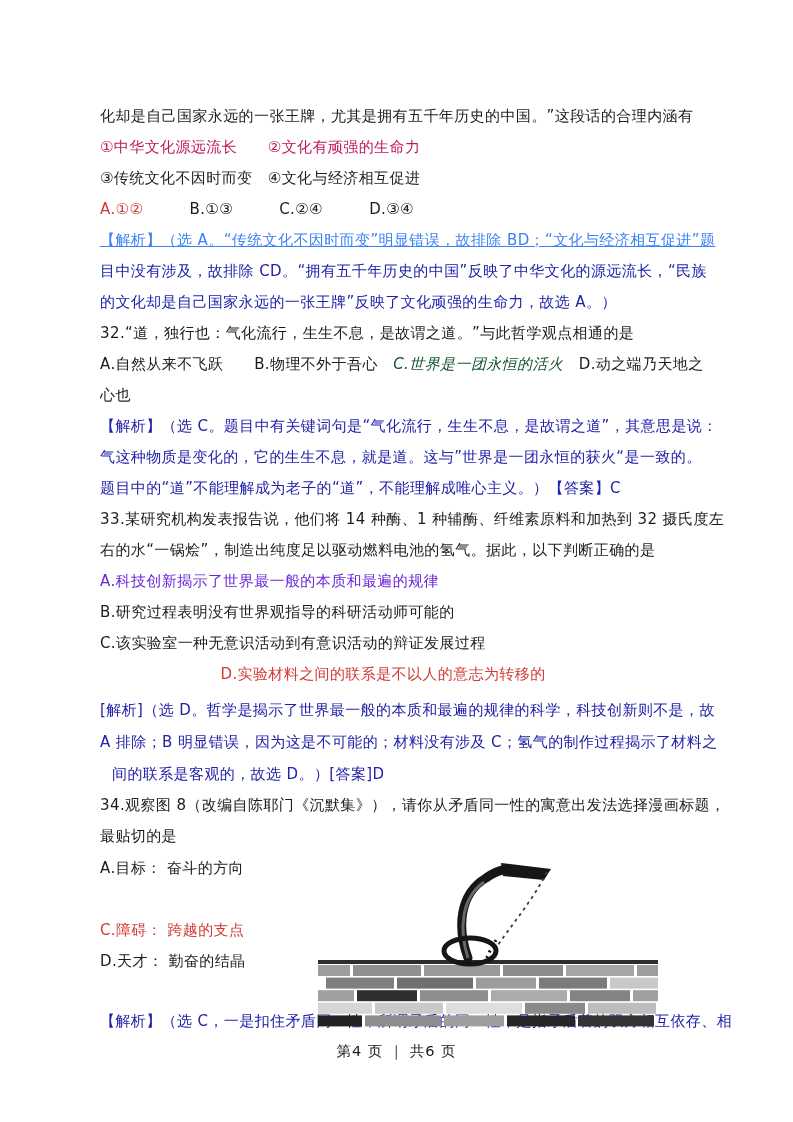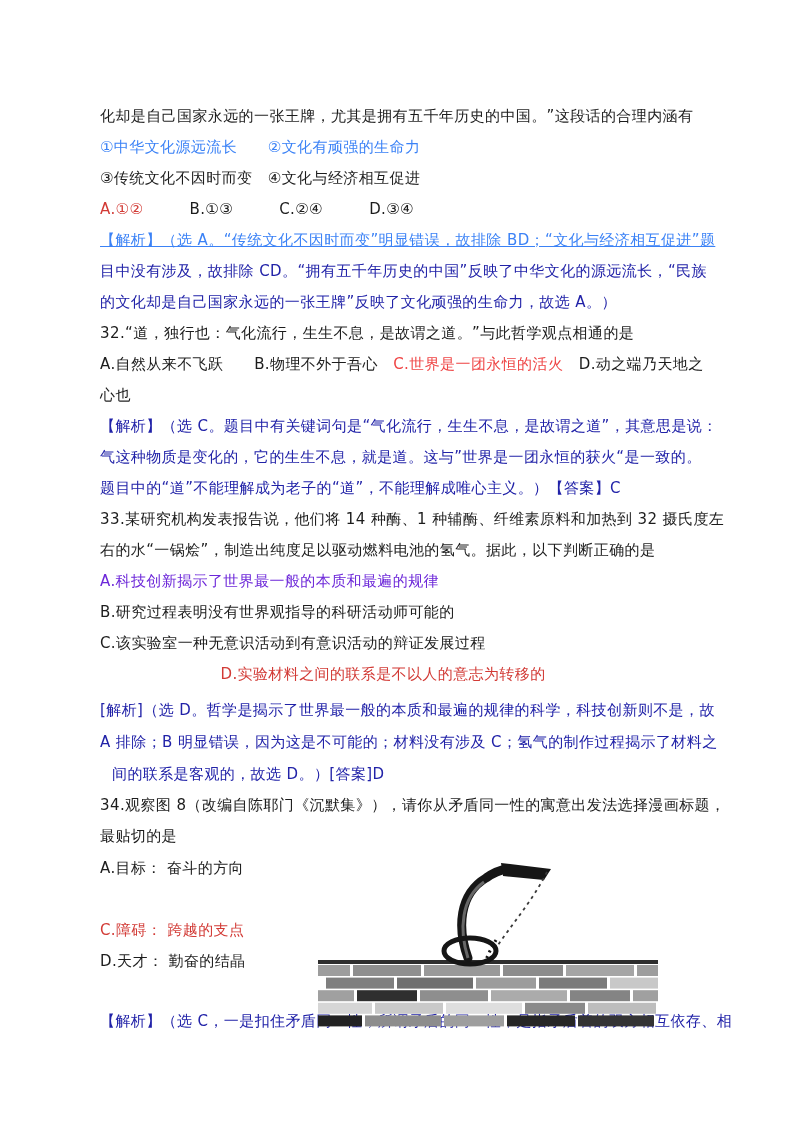--- a/index.html
+++ b/index.html
@@ -39,28 +39,28 @@
     z-index:1;
   }
 </style>
 </head>
 <body>
 
 <div class="page">
 
   <div class="text-layer" id="text-layer">
       <div class="tline" style="top: 105px;"><span style="color: rgb(28, 28, 28);">化却是自己国家永远的一张王牌，尤其是拥有五千年历史的中国。”这段话的合理内涵有</span></div>
-      <div class="tline" style="top: 136px;"><span style="color: #3b82f6; margin-top: 44px;">①中华文化源远流长　　②文化有顽强的生命力</span></div>
+      <div class="tline" style="top: 136px;"><span style="color: #be185d; margin-top: 44px;">①中华文化源远流长　　②文化有顽强的生命力</span></div>
       <div class="tline" style="top: 167px;"><span style="color: rgb(28, 28, 28);">③传统文化不因时而变　④文化与经济相互促进</span></div>
       <div class="tline" style="top: 198px;"><span style="color: rgb(210, 58, 53);">A.①②</span><span style="color: rgb(28, 28, 28);">　　　B.①③　　　C.②④　　　D.③④</span></div>
       <div class="tline" style="top: 229px;"><span style="color: #3b82f6; text-decoration: underline;">【解析】（选 A。“传统文化不因时而变”明显错误，故排除 BD；“文化与经济相互促进”题</span></div>
       <div class="tline" style="top: 260px;"><span style="color: rgb(33, 34, 168);">目中没有涉及，故排除 CD。“拥有五千年历史的中国”反映了中华文化的源远流长，“民族</span></div>
       <div class="tline" style="top: 291px;"><span style="color: rgb(33, 34, 168);">的文化却是自己国家永远的一张王牌”反映了文化顽强的生命力，故选 A。）</span></div>
       <div class="tline" style="top: 322px;"><span style="color: rgb(28, 28, 28);">32.“道，独行也：气化流行，生生不息，是故谓之道。”与此哲学观点相通的是</span></div>
-      <div class="tline" style="top: 353px;"><span style="color: rgb(28, 28, 28);">A.自然从来不飞跃　　B.物理不外于吾心　</span><span style="color: #ef4444;">C.世界是一团永恒的活火</span><span style="color: rgb(28, 28, 28);">　D.动之端乃天地之</span></div>
+      <div class="tline" style="top: 353px;"><span style="color: rgb(28, 28, 28);">A.自然从来不飞跃　　B.物理不外于吾心　</span><span style="color: #14532d; font-style: italic;">C.世界是一团永恒的活火</span><span style="color: rgb(28, 28, 28);">　D.动之端乃天地之</span></div>
       <div class="tline" style="top: 384px;"><span style="color: rgb(28, 28, 28);">心也</span></div>
       <div class="tline" style="top: 415px;"><span style="color: rgb(33, 34, 168);">【解析】（选 C。题目中有关键词句是“气化流行，生生不息，是故谓之道”，其意思是说：</span></div>
       <div class="tline" style="top: 446px;"><span style="color: rgb(33, 34, 168);">气这种物质是变化的，它的生生不息，就是道。这与”世界是一团永恒的获火“是一致的。</span></div>
       <div class="tline" style="top: 477px;"><span style="color: rgb(33, 34, 168);">题目中的“道”不能理解成为老子的“道”，不能理解成唯心主义。）【答案】C</span></div>
       <div class="tline" style="top: 508px;"><span style="color: rgb(28, 28, 28);">33.某研究机构发表报告说，他们将 14 种酶、1 种辅酶、纤维素原料和加热到 32 摄氏度左</span></div>
       <div class="tline" style="top: 539px;"><span style="color: rgb(28, 28, 28);">右的水“一锅烩”，制造出纯度足以驱动燃料电池的氢气。据此，以下判断正确的是</span></div>
       <div class="tline" style="top: 570px;"><span style="color: #6d28d9;">A.科技创新揭示了世界最一般的本质和最遍的规律</span></div>
       <div class="tline" style="top: 601px;"><span style="color: rgb(28, 28, 28);">B.研究过程表明没有世界观指导的科研活动师可能的</span></div>
       <div class="tline" style="top: 632px;"><span style="color: rgb(28, 28, 28);">C.该实验室一种无意识活动到有意识活动的辩证发展过程</span></div>
       <div class="tline" style="top: 663px; text-align: center;"><span style="color: rgb(210, 58, 53);">D.实验材料之间的联系是不以人的意志为转移的</span></div>
@@ -114,14 +114,15 @@
         <path d="M150,102 C139,72 141,38 168,22 C175,17 182,14 189,13" fill="none" stroke-width="9" stroke-linecap="round" class="sp" stroke="#161616"></path>
         <path d="M150,102 C141,74 143,42 166,26" fill="none" stroke-width="3" stroke="#ffffff" opacity="0.35"></path>
         <path d="M183,7 L233,13 L226,24 L185,20 Z" class="spf" fill="#161616"></path>
         <path d="M229,16 C215,44 194,68 178,92" fill="none" stroke="#3a3a3a" stroke-width="1.8" stroke-dasharray="3,4"></path>
         <ellipse cx="152" cy="95" rx="26" ry="13" fill="none" stroke-width="5" class="sp" stroke="#161616"></ellipse>
         <path d="M178,84 C174,91 170,98 168,104" fill="none" stroke-width="3" stroke-dasharray="2,4" class="sp" stroke="#161616"></path>
       </g>
     </svg>
   </div>
 
+  <div class="footer">第4 页 ｜ 共6 页</div>
 
 </div>
 
 </body></html>

